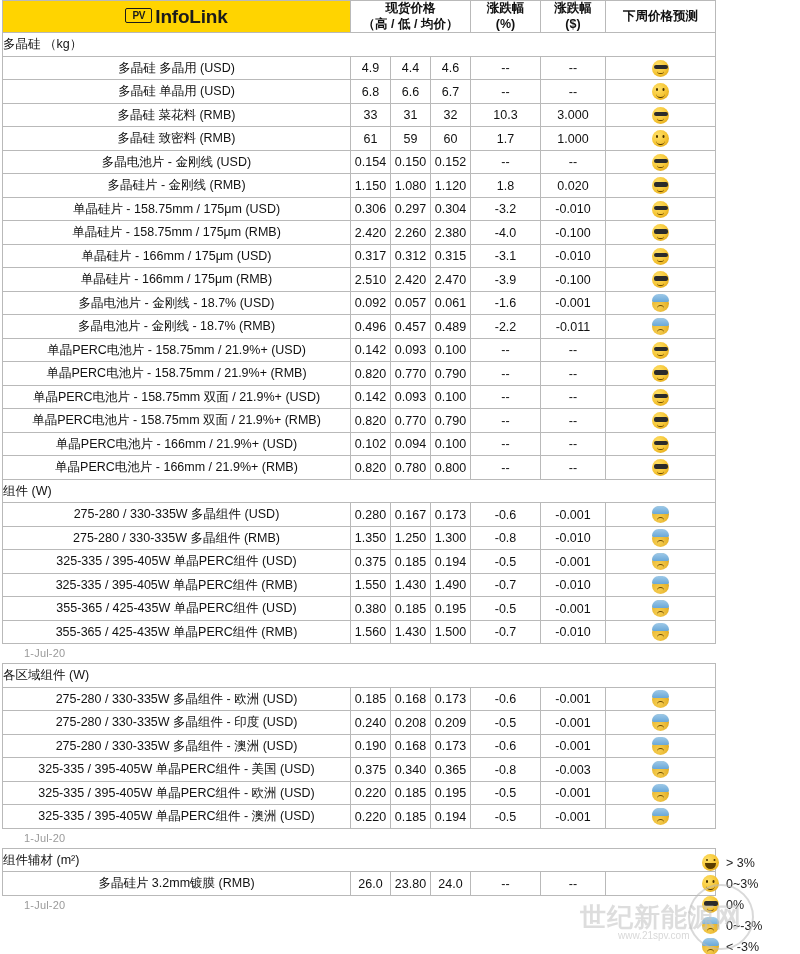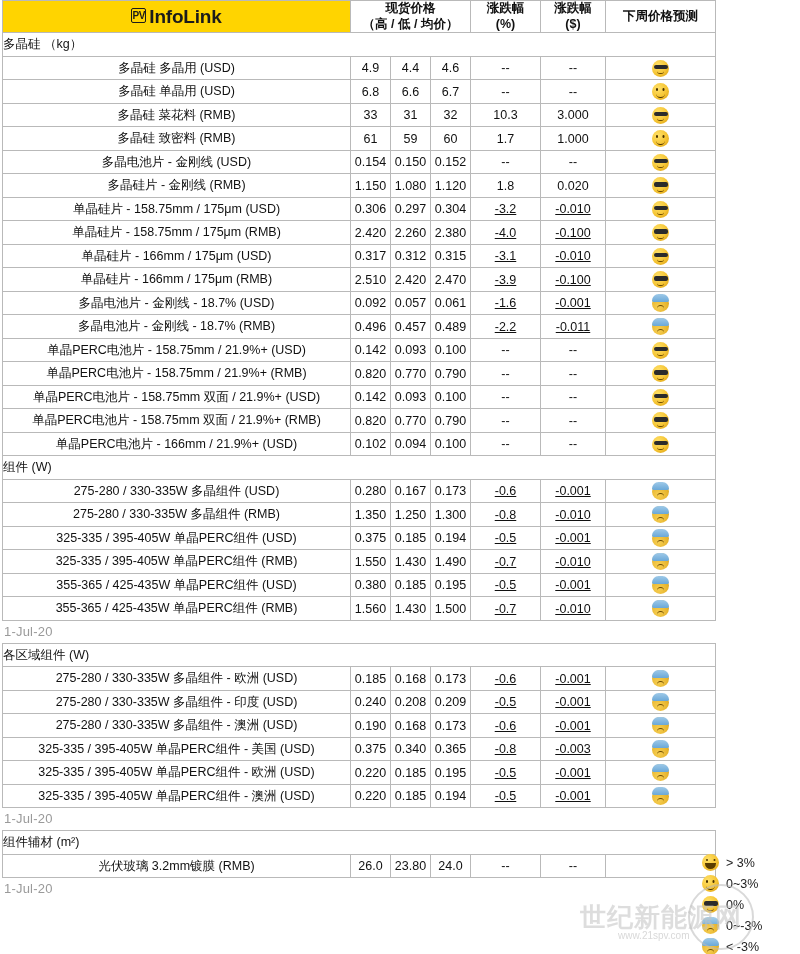--- a/index.html
+++ b/index.html
@@ -48,21 +48,21 @@
   .hdr td.logo-cell{
     background:#FFD400;
     text-align:center;
   }
   .logo{
     display:inline-flex;align-items:center;gap:3px;
     font-size:19px;font-weight:bold;color:#1b1b1b;letter-spacing:-0.2px;
   }
   .logo .pvbox{
     display:inline-block;border:1.8px solid #1b1b1b;border-radius:2px;
-    font-size:10px;line-height:11px;padding:1px 0;font-weight:bold;
+    font-size:10px;line-height:11px;padding:1px 6px;font-weight:bold;
     position:relative;top:-1px;
   }
   .hdr .h2l{display:block;}
 
   
   .sec td{
     background:#d4d4d4;
     font-weight:normal;
     font-size:13px;
     color:#111;
@@ -71,21 +71,21 @@
   }
   .name{
     text-align:center;
     padding-left:5px;
     white-space:nowrap;
     overflow:hidden;
     font-size:12.5px;
   }
   .num{text-align:center;font-size:12.5px;}
   .up{color:#00a35a;}
-  .down{color:#d41212;text-decoration:underline;}
+  .down{color:#d41212;}
   .flat{color:#333;}
   .fc{text-align:center;font-size:14px;}
 
   .emoji{display:inline-block;width:17px;height:17px;border-radius:50%;position:relative;vertical-align:middle;}
   
   .e-cool{background:radial-gradient(circle at 35% 32%, #ffe169 0%, #f5c433 55%, #d79b10 100%);}
   .e-cool:before{
     content:"";position:absolute;left:1.5px;top:5px;width:14px;height:4.5px;
     background:#2b2b2b;border-radius:2px;
     box-shadow:0 0 0 0 #000;
@@ -133,22 +133,22 @@
     content:"";position:absolute;left:0;top:-0.5px;width:17px;height:7px;
     background:linear-gradient(#a9d0ea,#7ab3dc);
     border-radius:9px 9px 2px 2px;
   }
   .e-sad:after{
     content:"";position:absolute;left:5px;top:11px;width:7px;height:4px;
     border-top:1.6px solid #6b4a00;border-radius:7px 7px 0 0;
   }
 
   .datestamp{
-    font-size:13px;color:#9a9a9a;padding:3px 0 4px 4px;
-    font-family:"Liberation Sans",sans-serif;letter-spacing:0.2px;
+    font-size:11px;color:#9a9a9a;padding:3px 0 4px 4px;
+    font-family:"Liberation Sans",sans-serif;letter-spacing:0.2px;margin-left:20px;
   }
 
   .legend{
     position:absolute;right:6px;
     width:92px;
   }
   .legend-row{
     display:flex;align-items:center;gap:7px;height:21px;
   }
   .legend-row .lbl{font-size:12.5px;color:#222;}
@@ -352,20 +352,29 @@
         </tr>
         <tr>
           <td class="name">单晶PERC电池片 - 166mm / 21.9%+ (USD)</td>
           <td class="num">0.102</td>
           <td class="num">0.094</td>
           <td class="num">0.100</td>
           <td class="num flat">--</td>
           <td class="num flat">--</td>
           <td class="fc"><span class="emoji e-cool"></span></td>
         </tr>
+        <tr>
+          <td class="name">单晶PERC电池片 - 166mm / 21.9%+ (RMB)</td>
+          <td class="num">0.820</td>
+          <td class="num">0.780</td>
+          <td class="num">0.800</td>
+          <td class="num flat">--</td>
+          <td class="num flat">--</td>
+          <td class="fc"><span class="emoji e-cool"></span></td>
+        </tr>
         <tr class="sec">
           <td colspan="7">组件 (W)</td>
         </tr>
         <tr>
           <td class="name">275-280 / 330-335W 多晶组件 (USD)</td>
           <td class="num">0.280</td>
           <td class="num">0.167</td>
           <td class="num">0.173</td>
           <td class="num down">-0.6</td>
           <td class="num down">-0.001</td>
@@ -500,21 +509,21 @@
         <col class="c-p">
       <col class="c-pct">
         <col class="c-usd">
         <col class="c-fc">
     </colgroup>
     <tbody id="tb3">
         <tr class="sec">
           <td colspan="7">组件辅材 (m²)</td>
         </tr>
         <tr>
-          <td class="name">光伏玻璃 3.2mm镀膜 (RMB)</td>
+          <td class="name">多晶硅片 3.2mm镀膜 (RMB)</td>
           <td class="num">26.0</td>
           <td class="num">23.80</td>
           <td class="num">24.0</td>
           <td class="num flat">--</td>
           <td class="num flat">--</td>
           <td class="fc"></td>
         </tr>
       </tbody>
   </table>
   <div class="datestamp">1-Jul-20</div>

